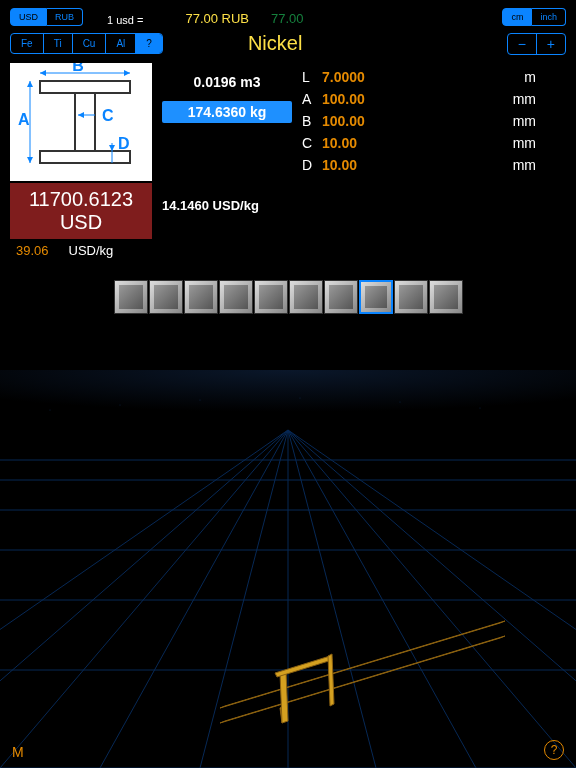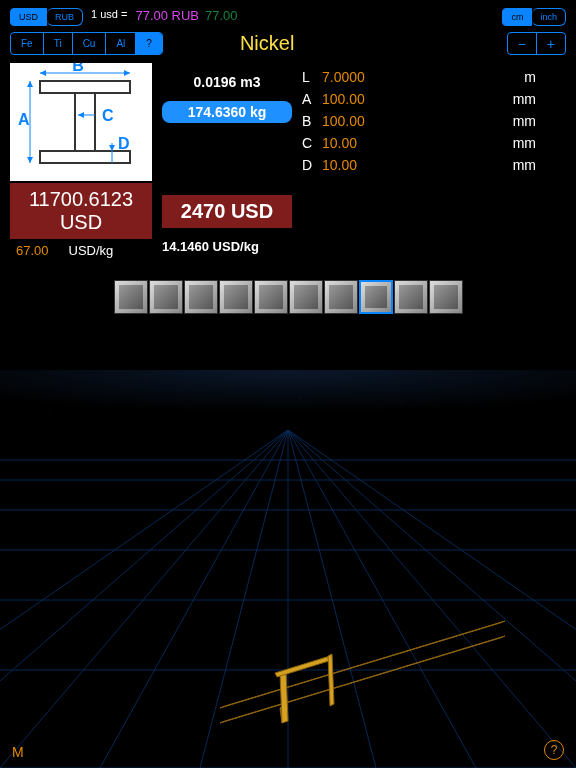--- a/index.html
+++ b/index.html
@@ -8,45 +8,46 @@
     color: #fff;
     font-family: -apple-system, Helvetica, Arial, sans-serif;
     width: 576px;
     height: 768px;
     position: relative;
     overflow: hidden;
     font-size: 13px;
   }
   .top-bar {
     display: flex;
-    align-items: flex-start;
+    align-items: flex-end;
     padding: 8px 10px 4px 10px;
-    gap: 6px;
+    gap: 22px;
   }
   .seg-btn {
     border: 1px solid #0a84ff;
     color: #0a84ff;
     background: transparent;
     font-size: 9px;
     padding: 3px 8px;
     cursor: pointer;
   }
   .seg-btn.active { background: #0a84ff; color: #000; }
   .seg-group { display: flex; }
   .seg-group .seg-btn:first-child { border-top-left-radius: 4px; border-bottom-left-radius: 4px; }
-  .seg-group .seg-btn:last-child { border-top-right-radius: 4px; border-bottom-right-radius: 4px; border-left: none; border-radius: 6px; }
+  .seg-group .seg-btn:last-child { border-top-right-radius: 4px; border-bottom-right-radius: 4px; border-left: none; }
   .rate-label { color: #fff; font-size: 11px; margin-left: 2px; }
-  .rate-val { color: #d946ef; font-size: 13px; margin-left: 2px; }
+  .rate-val { color: #fde047; font-size: 13px; margin-left: 20px; }
   .rate-conv { color: #15803d; font-size: 13px; }
   .spacer { flex: 1; }
 
   .mat-row {
     display: flex;
+    align-items: center;
     padding: 2px 10px 8px 10px;
-    gap: 0;
+    gap: 8px;
   }
   .mat-group { display: flex; border: 1px solid #0a84ff; border-radius: 4px; overflow: hidden; }
   .mat-btn {
     background: transparent;
     color: #0a84ff;
     border: none;
     border-right: 1px solid #0a84ff;
     font-size: 10px;
     padding: 4px 10px;
     cursor: pointer;
@@ -77,26 +78,26 @@
     text-align: center;
     padding: 5px 0;
     font-size: 20px;
     margin-top: 2px;
   }
   .price-sub { display: flex; align-items: center; gap: 20px; padding: 4px 6px; font-size: 13px; }
   .orange { color: #e58a00; }
 
   .calc-col { width: 130px; display: flex; flex-direction: column; gap: 8px; margin-top: 8px; font-weight: bold;}
   .calc-line { text-align: center; padding: 3px 0; font-size: 14px; }
-  .calc-highlight { background: #1e90ff; color: #fff; border-radius: 8px; }
+  .calc-highlight { background: #1e90ff; color: #fff; border-radius: 2px; }
 
   .dim-col { flex: 1; display: flex; flex-direction: column; gap: 6px; margin-top: 6px; }
   .dim-row { display: flex; align-items: center; font-size: 14px; }
   .dim-label { width: 20px; color: #fff; }
-  .dim-val { color: #e58a00; width: 90px; }
+  .dim-val { color: #e58a00; width: 90px; font-weight: bold; }
   .dim-unit { color: #fff; margin-left: auto; padding-right: 30px; }
 
   .shape-strip {
     display: flex;
     gap: 1px;
     justify-content: center;
     margin-top: 18px;
   }
   .shape-item {
     width: 34px;
@@ -186,30 +187,29 @@
         <text x="92" y="58" fill="#0a84ff" font-size="16" font-weight="bold">C</text>
         <line x1="85" y1="52" x2="68" y2="52" stroke="#0a84ff" stroke-width="1"></line>
         <polygon points="68,52 74,49 74,55" fill="#0a84ff"></polygon>
         <text x="108" y="86" fill="#0a84ff" font-size="16" font-weight="bold">D</text>
         <line x1="102" y1="80" x2="102" y2="100" stroke="#0a84ff" stroke-width="1"></line>
         <polygon points="102,88 99,82 105,82" fill="#0a84ff"></polygon>
       </svg>
     </div>
     <div class="price-box">11700.6123 USD</div>
     <div class="price-sub">
-      <span class="orange">67.00</span>
+      <span class="orange">39.06</span>
       <span>USD/kg</span>
     </div>
   </div>
 
   <div class="calc-col">
     <div class="calc-line">0.0196 m3</div>
     <div class="calc-line calc-highlight">174.6360 kg</div>
     <div style="height:56px"></div>
-    <div class="price-box" style="margin-top:0">2470 USD</div>
     <div class="calc-line" style="text-align:left;font-size:13px">14.1460 USD/kg</div>
   </div>
 
   <div class="dim-col">
     <div class="dim-row">
       <span class="dim-label">L</span>
       <span class="dim-val">7.0000</span>
       <span class="dim-unit">m</span>
     </div>
     <div class="dim-row">

